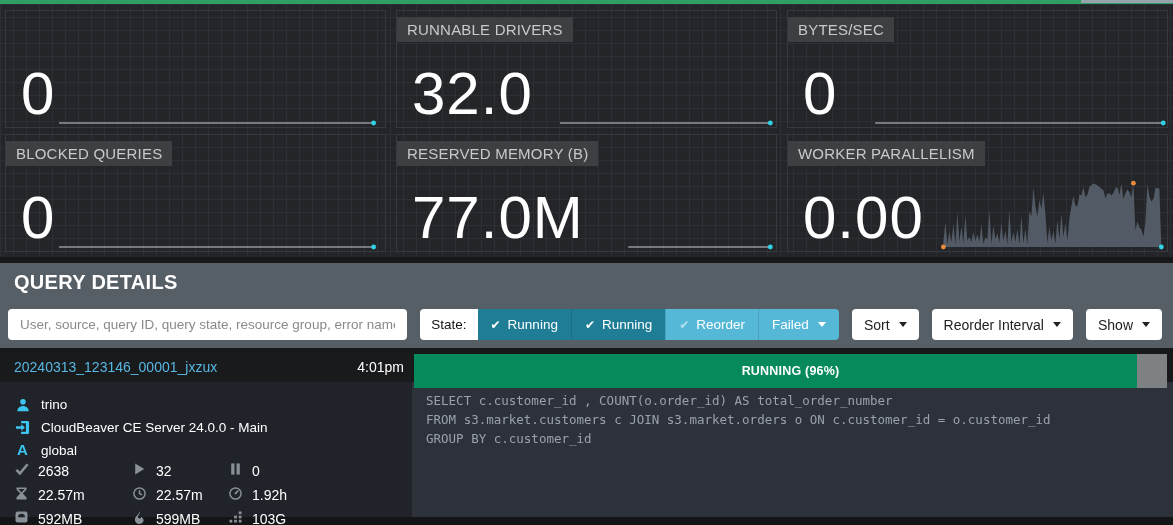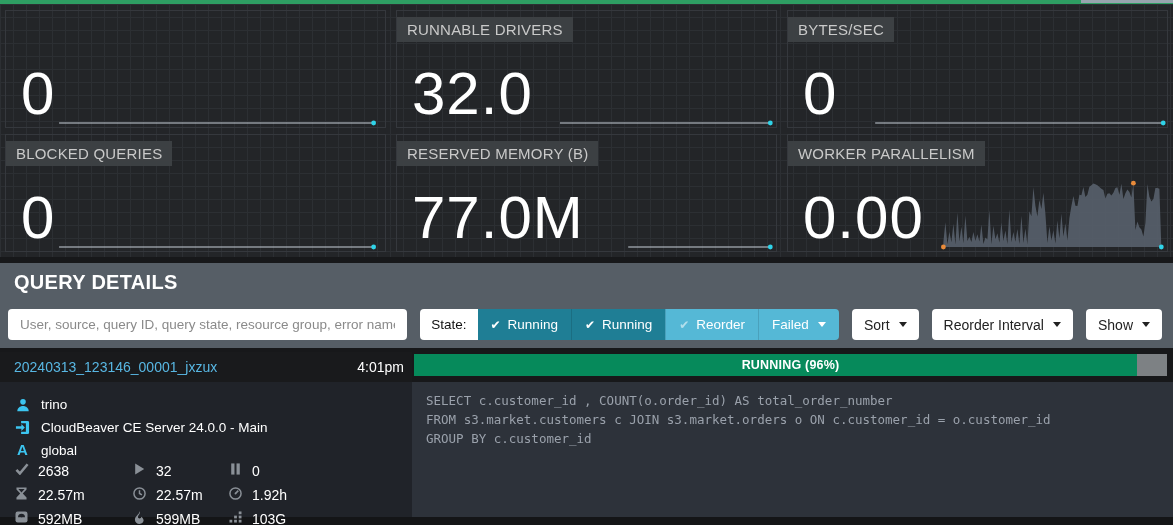--- a/index.html
+++ b/index.html
@@ -73,21 +73,21 @@
   
   .row-gap { height:4px; background:#17181a; }
   .query-row { height:30px; display:flex; }
   .query-row-left {
     width:412px; flex:0 0 412px; background:#191a1c; display:flex; align-items:center;
     justify-content:space-between; padding:0 8px 0 14px;
   }
   .query-id { color:#58b7e3; font-size:14px; text-decoration:none; cursor:pointer; }
   .query-time { color:#fff; font-size:14px; }
   .progress-wrap { flex:1; padding:2px 6px 2px 2px; background:#17181a; }
-  .progress-track { position:relative; height:22px; background:#7d8184; overflow:hidden;padding-left:16px; }
+  .progress-track { position:relative; height:34px; background:#7d8184; overflow:hidden;padding-left:16px; }
   .progress-fill { position:absolute; left:0; top:0; bottom:0; background:#068a5b; }
   .progress-label {
     position:absolute; inset:0; display:flex; align-items:center; justify-content:center;
     color:#fff; font-size:12.5px; font-weight:700; letter-spacing:.2px; z-index:2;
   }
 
   
   .detail { height:135px; display:flex; }
   .detail-left { width:412px; flex:0 0 412px; background:#202329; padding:7px 0 0 14px; }
   .detail-right { flex:1; background:#2d323a; margin-right:0; padding:9px 0 0 14px; }

